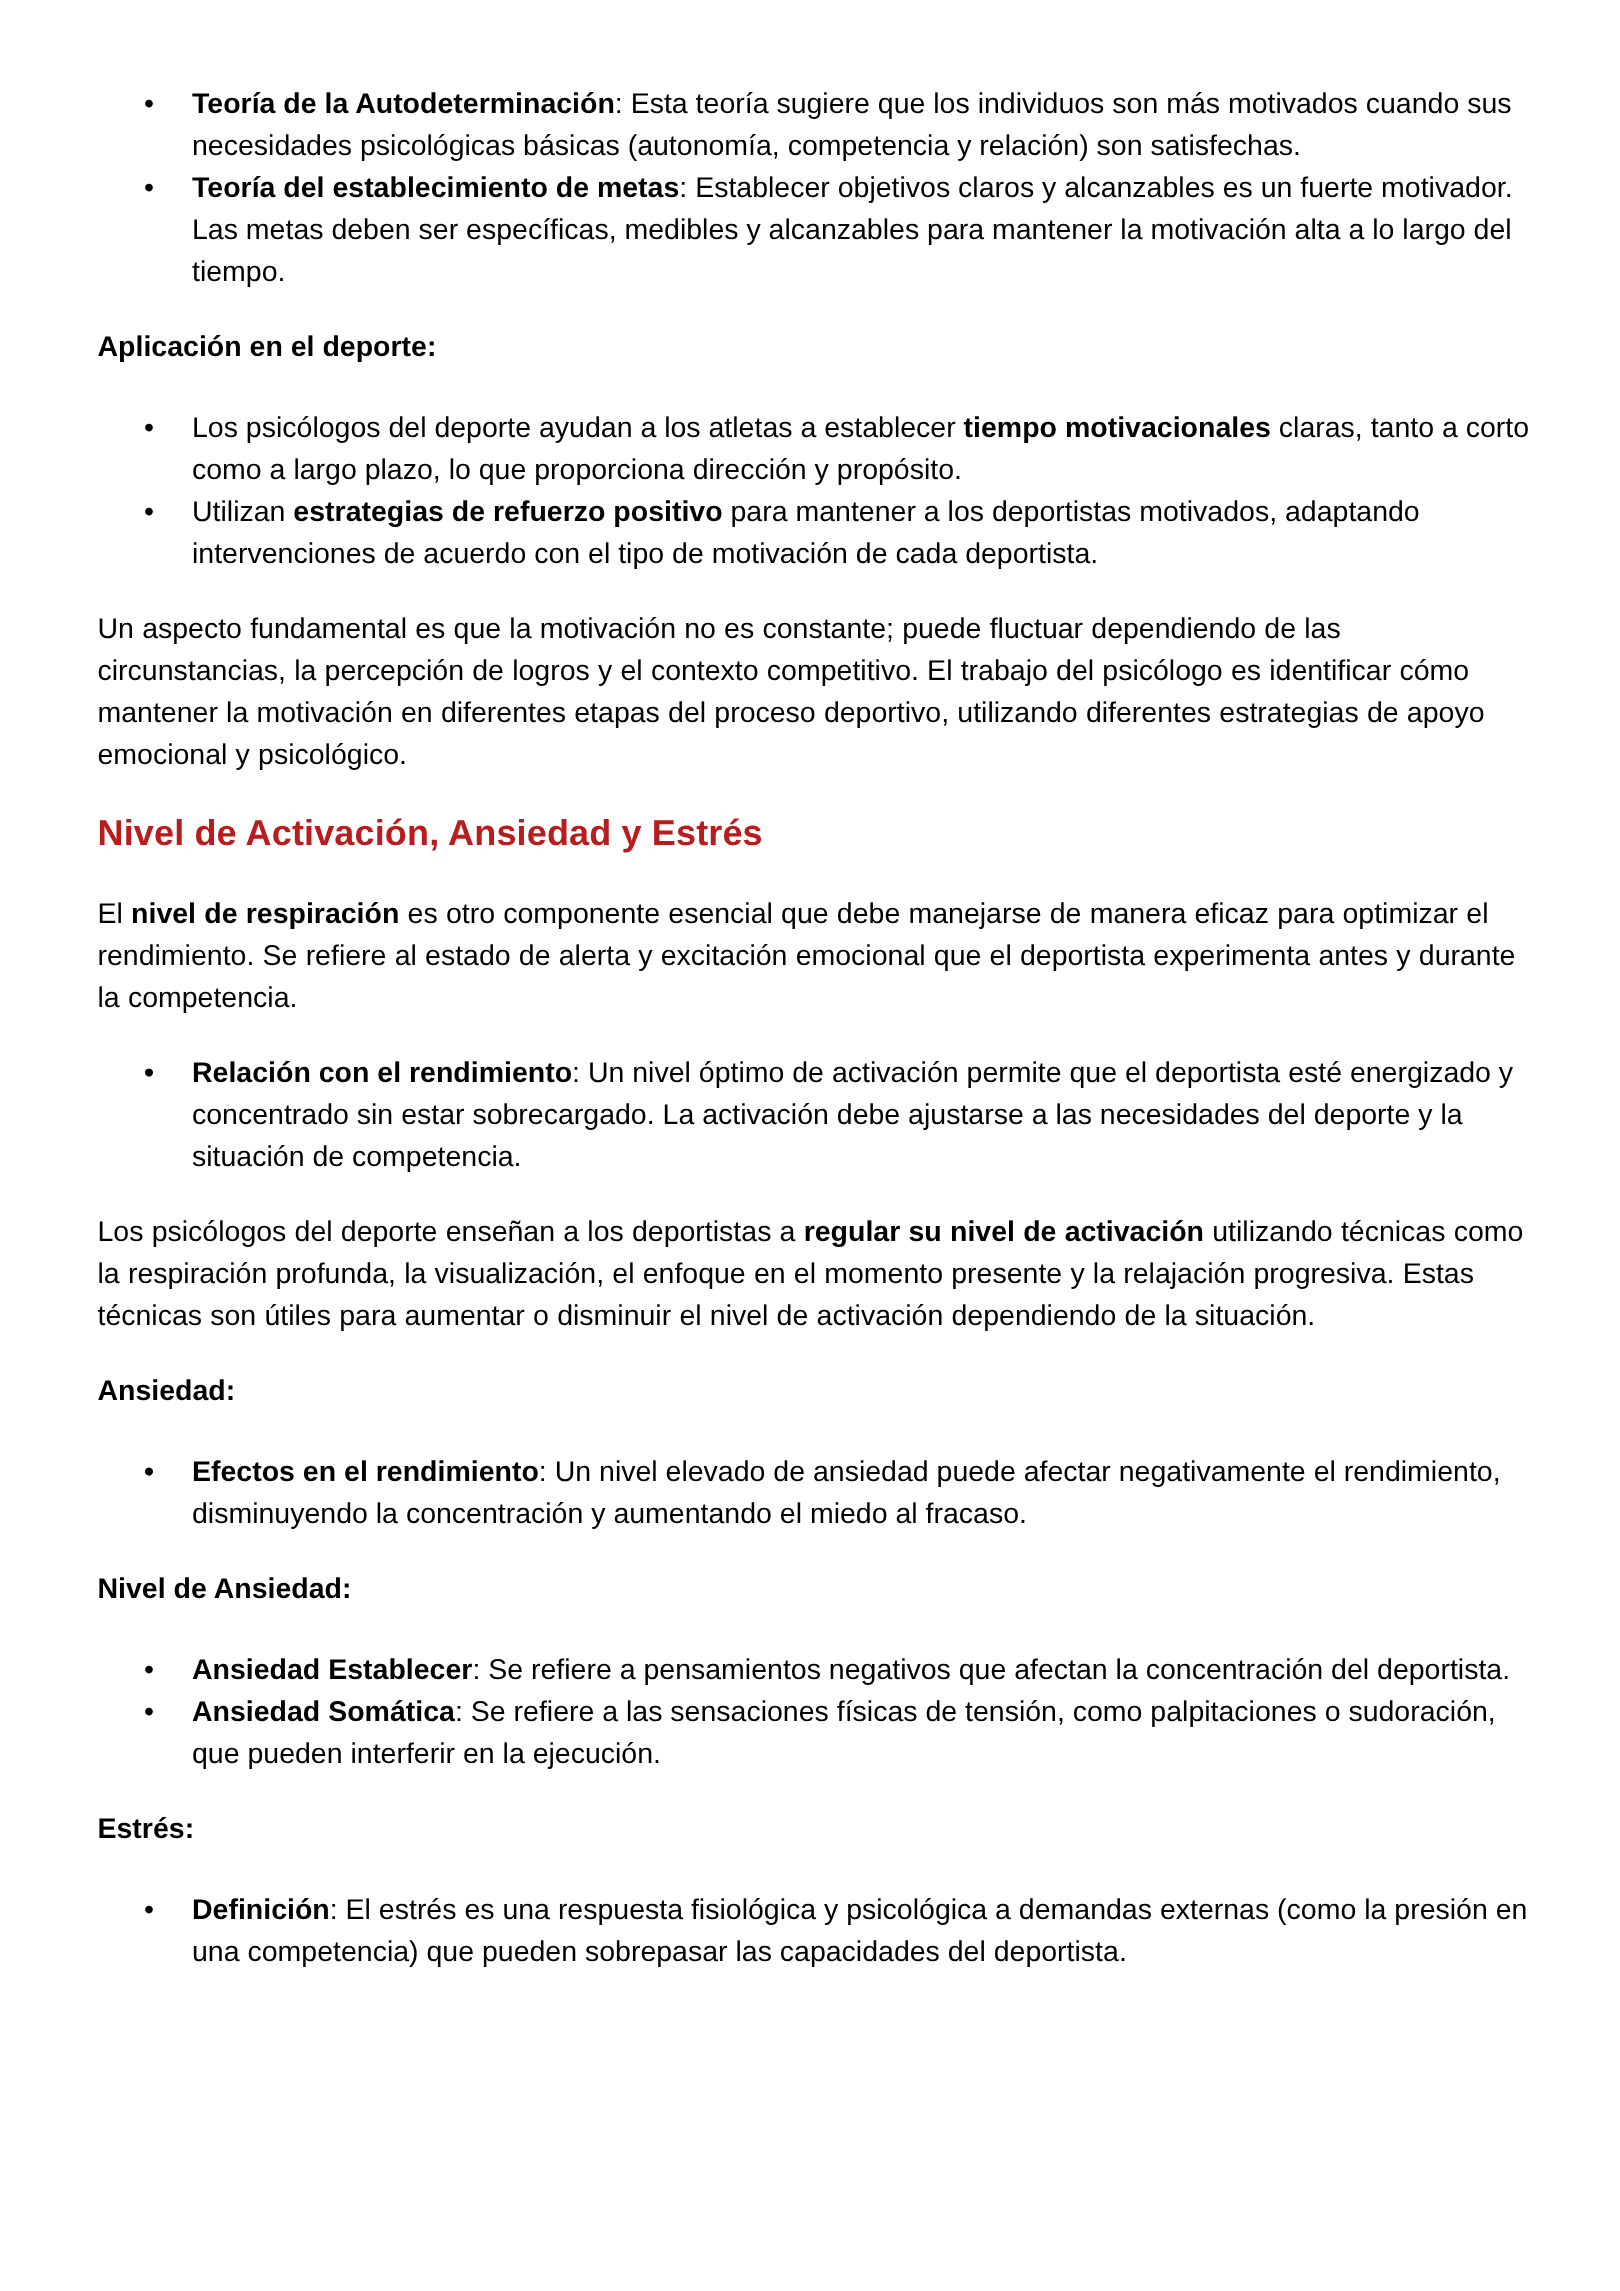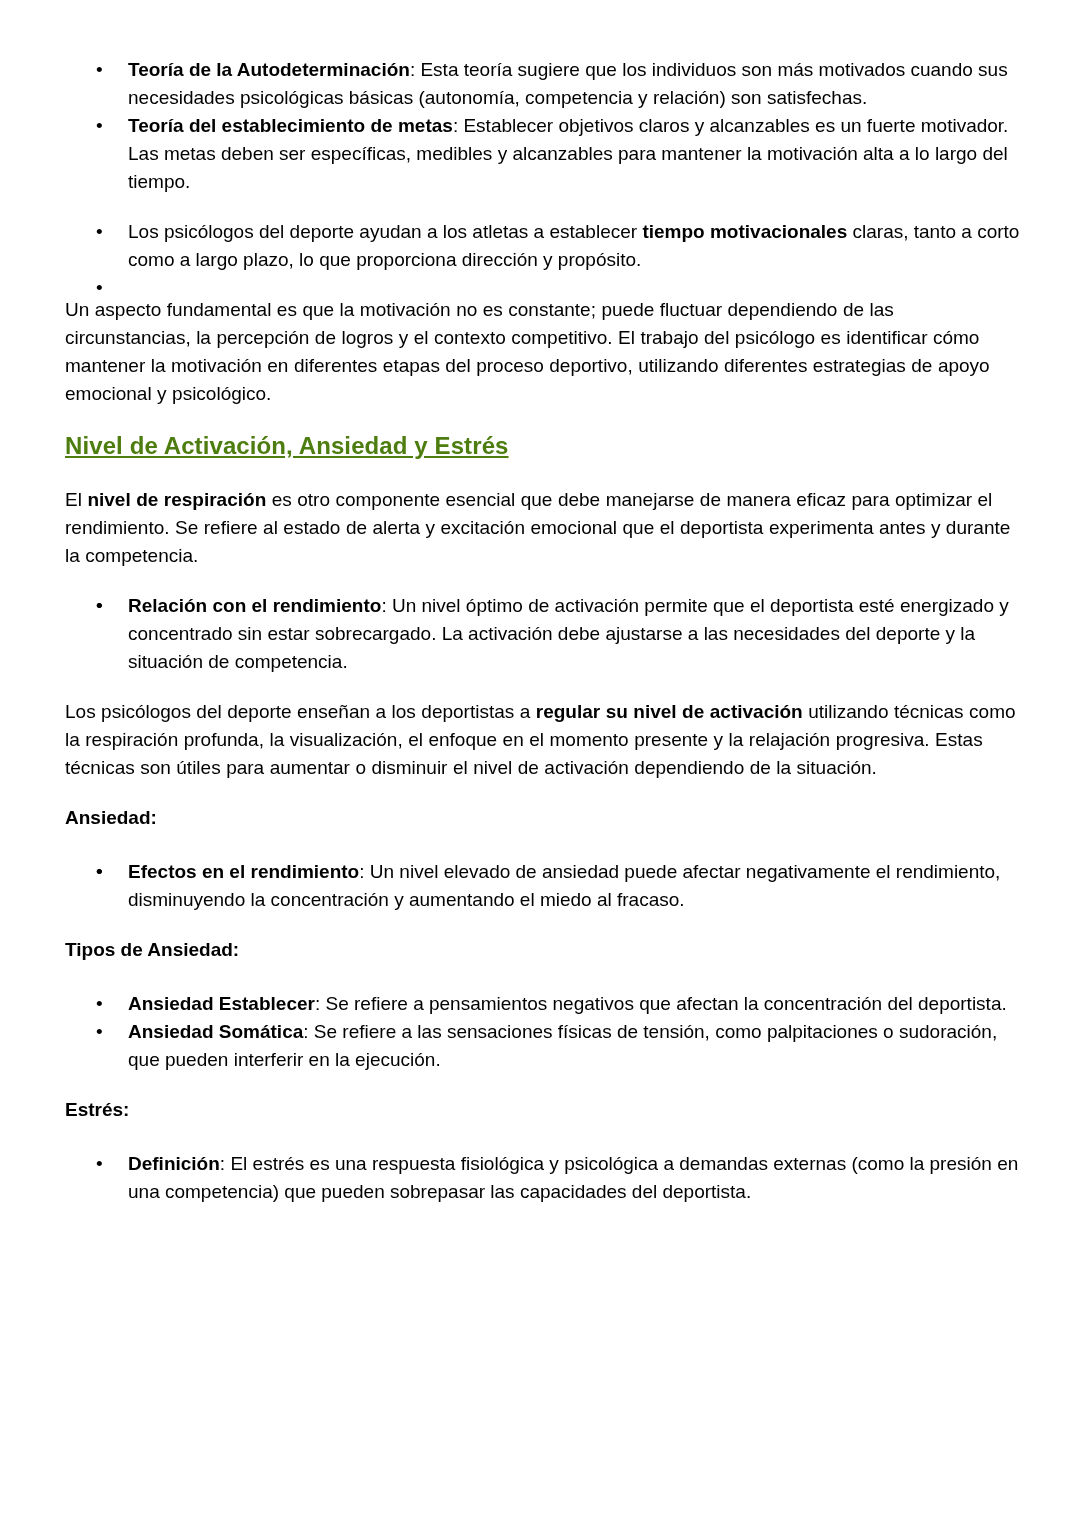--- a/index.html
+++ b/index.html
@@ -84,34 +84,36 @@
       <li>
         <span class="bullet-dot">•</span>
         <span><b>Teoría de la Autodeterminación</b><span>: Esta teoría sugiere que los individuos son más motivados cuando sus necesidades psicológicas básicas (autonomía, competencia y relación) son satisfechas.</span></span>
       </li>
       <li>
         <span class="bullet-dot">•</span>
         <span><b>Teoría del establecimiento de metas</b><span>: Establecer objetivos claros y alcanzables es un fuerte motivador. Las metas deben ser específicas, medibles y alcanzables para mantener la motivación alta a lo largo del tiempo.</span></span>
       </li>
     </ul>
 
+    <p class="subheading">Aplicación en el deporte:</p>
 
     <ul class="bullets">
       <li>
         <span class="bullet-dot">•</span>
         <span><span>Los psicólogos del deporte ayudan a los atletas a establecer </span><b>tiempo motivacionales</b><span> claras, tanto a corto como a largo plazo, lo que proporciona dirección y propósito.</span></span>
       </li>
       <li>
         <span class="bullet-dot">•</span>
+        <span><span>Utilizan </span><b>estrategias de refuerzo positivo</b><span> para mantener a los deportistas motivados, adaptando intervenciones de acuerdo con el tipo de motivación de cada deportista.</span></span>
       </li>
     </ul>
 
     <p class="para">Un aspecto fundamental es que la motivación no es constante; puede fluctuar dependiendo de las circunstancias, la percepción de logros y el contexto competitivo. El trabajo del psicólogo es identificar cómo mantener la motivación en diferentes etapas del proceso deportivo, utilizando diferentes estrategias de apoyo emocional y psicológico.</p>
 
-    <h2 class="section-heading" style="color: #4d7c0f; text-decoration: underline;">Nivel de Activación, Ansiedad y Estrés</h2>
+    <h2 class="section-heading" style="color: #b91c1c;">Nivel de Activación, Ansiedad y Estrés</h2>
 
     <p class="para"><span>El </span><b>nivel de respiración</b><span> es otro componente esencial que debe manejarse de manera eficaz para optimizar el rendimiento. Se refiere al estado de alerta y excitación emocional que el deportista experimenta antes y durante la competencia.</span></p>
 
 
     <ul class="bullets">
       <li>
         <span class="bullet-dot">•</span>
       </li>
       <li>
         <span class="bullet-dot">•</span>
@@ -126,21 +128,21 @@
     <ul class="bullets">
       <li>
         <span class="bullet-dot">•</span>
       </li>
       <li>
         <span class="bullet-dot">•</span>
         <span><b>Efectos en el rendimiento</b><span>: Un nivel elevado de ansiedad puede afectar negativamente el rendimiento, disminuyendo la concentración y aumentando el miedo al fracaso.</span></span>
       </li>
     </ul>
 
-    <p class="subheading">Tipos de Ansiedad:</p>
+    <p class="subheading">Nivel de Ansiedad:</p>
 
     <ul class="bullets">
       <li>
         <span class="bullet-dot">•</span>
         <span><b>Ansiedad Establecer</b><span>: Se refiere a pensamientos negativos que afectan la concentración del deportista.</span></span>
       </li>
       <li>
         <span class="bullet-dot">•</span>
         <span><b>Ansiedad Somática</b><span>: Se refiere a las sensaciones físicas de tensión, como palpitaciones o sudoración, que pueden interferir en la ejecución.</span></span>
       </li>

